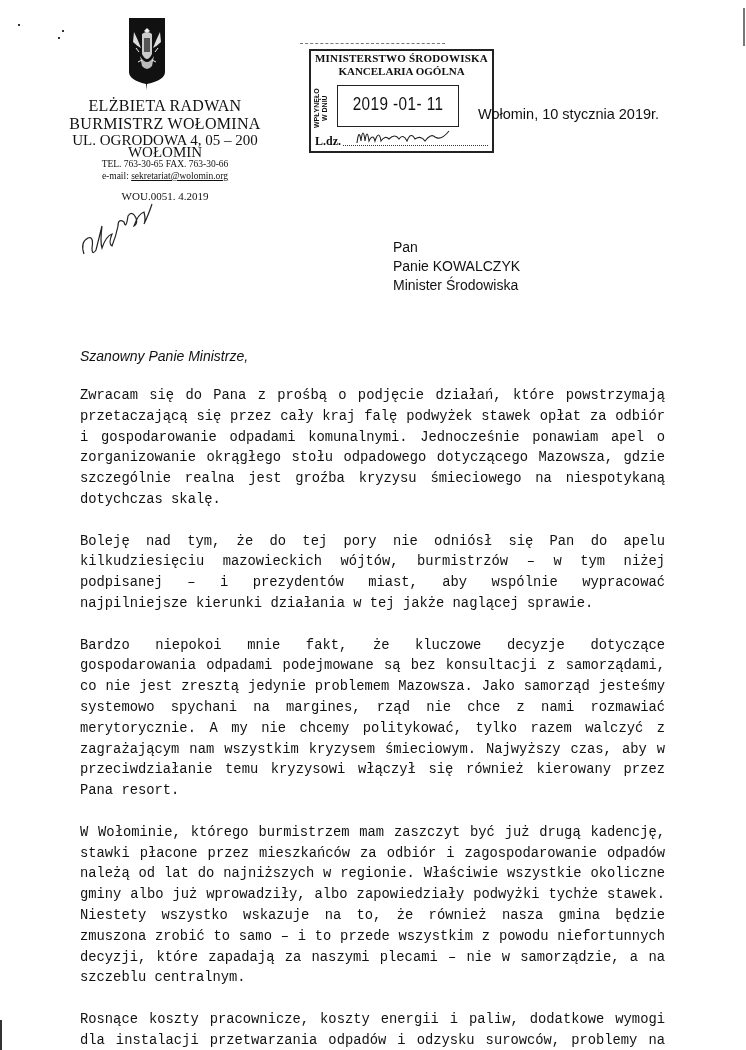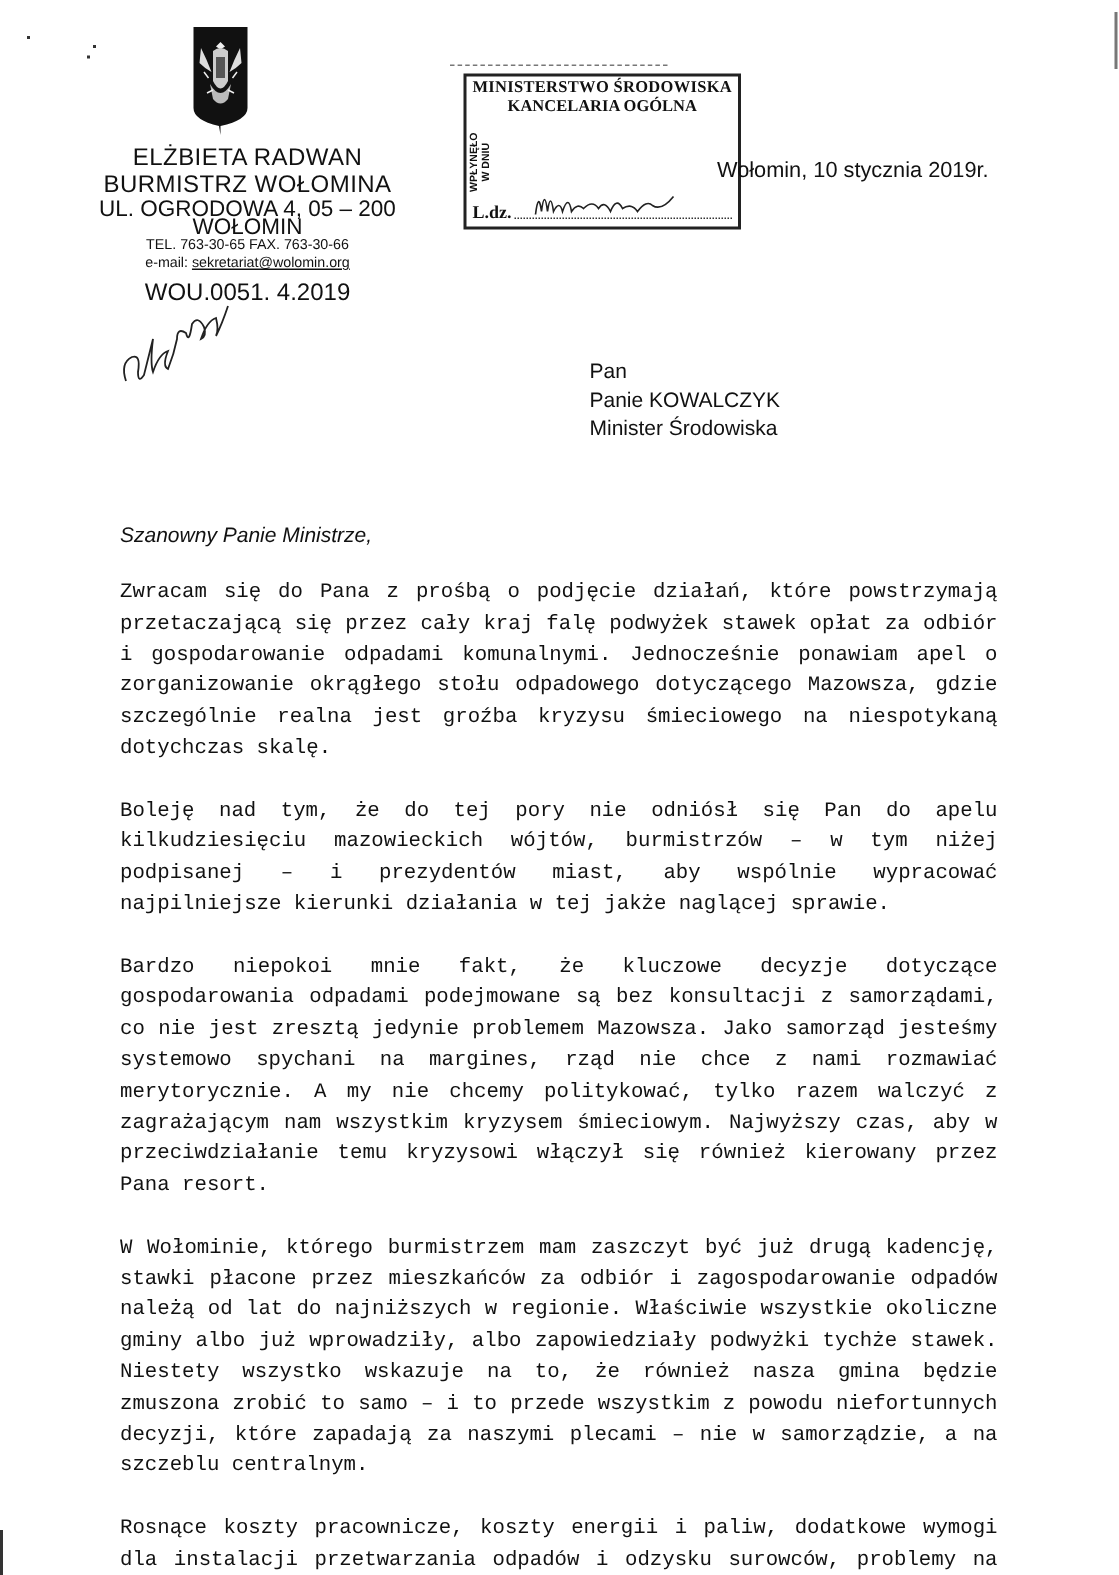--- a/index.html
+++ b/index.html
@@ -7,28 +7,28 @@
   .page { position: absolute; left: 0; top: 0; width: 746px; height: 1050px; background: #fff; }
 
   .edge-left { position: absolute; left: 0; top: 1020px; width: 2px; height: 30px; background: #333; }
   .edge-right { position: absolute; left: 743px; top: 8px; width: 2px; height: 38px; background: #777; }
   .speck { position: absolute; width: 2px; height: 2px; background: #333; }
 
   
   .crest { position: absolute; left: 128px; top: 18px; width: 38px; height: 72px; }
 
   .letterhead { position: absolute; left: 60px; top: 97px; width: 210px; text-align: center;
-    font-family: Liberation Sans, sans-serif; color: #111; }
+    font-family: Liberation Serif, serif; color: #111; }
   .lh-name { font-size: 16px; letter-spacing: 0.3px; line-height: 18px; }
   .lh-title { font-size: 16px; letter-spacing: 0.3px; line-height: 18px; }
   .lh-addr { font-size: 15px; line-height: 12px; margin-top: 1px; }
   .lh-phone { font-size: 9.5px; line-height: 12px; }
   .lh-email { font-size: 9.5px; line-height: 12px; }
   .lh-email a { color: #111; text-decoration: underline; }
-  .lh-ref { font-size: 16px; line-height: 12px; margin-top: 8px; }
+  .lh-ref { font-size: 11px; line-height: 12px; margin-top: 8px; }
 
   
   .stamp { position: absolute; left: 268px; top: 49px; width: 181px; height: 100px;
     border: 2px solid #222; font-family: "Liberation Serif", "DejaVu Serif", serif; margin-left: 41px; }
   .stamp-top { position: absolute; left: 300px; top: 43px; width: 145px; height: 4px;
     border-top: 1px dashed #777; }
   .stamp-line1 { position: absolute; left: 0; top: 1px; width: 100%; text-align: center;
     font-size: 11px; font-weight: bold; letter-spacing: 0.2px; }
   .stamp-line2 { position: absolute; left: 0; top: 14px; width: 100%; text-align: center;
     font-size: 11px; font-weight: bold; }
@@ -93,20 +93,23 @@
       <span>e-mail: </span><a>sekretariat@wolomin.org</a>
     </div>
     <div class="lh-ref">WOU.0051. 4.2019</div>
   </div>
 
   <div class="stamp-top"></div>
   <div class="stamp">
     <div class="stamp-line1">MINISTERSTWO ŚRODOWISKA</div>
     <div class="stamp-line2">KANCELARIA OGÓLNA</div>
     <div class="stamp-side">WPŁYNĘŁO W DNIU</div>
+    <div class="stamp-datebox">
+      <div class="stamp-date">2019 -01- 11</div>
+    </div>
     <div class="stamp-ldz">L.dz.</div>
     <div class="stamp-dots"></div>
     <svg class="stamp-sig" viewBox="0 0 100 24">
       <path d="M2 20 Q4 4 6 18 Q8 2 10 18 Q12 4 14 18 Q18 10 20 18 Q24 6 26 18 Q30 12 34 16 Q40 10 44 16 Q48 10 52 18 Q56 8 60 16 Q66 12 70 18 Q76 10 80 14 Q86 18 94 8" fill="none" stroke="#222" stroke-width="1.1"></path>
     </svg>
   </div>
 
   <div class="date-line">Wołomin, 10 stycznia 2019r.</div>
 
   <svg class="handwriting" viewBox="0 0 80 70">

